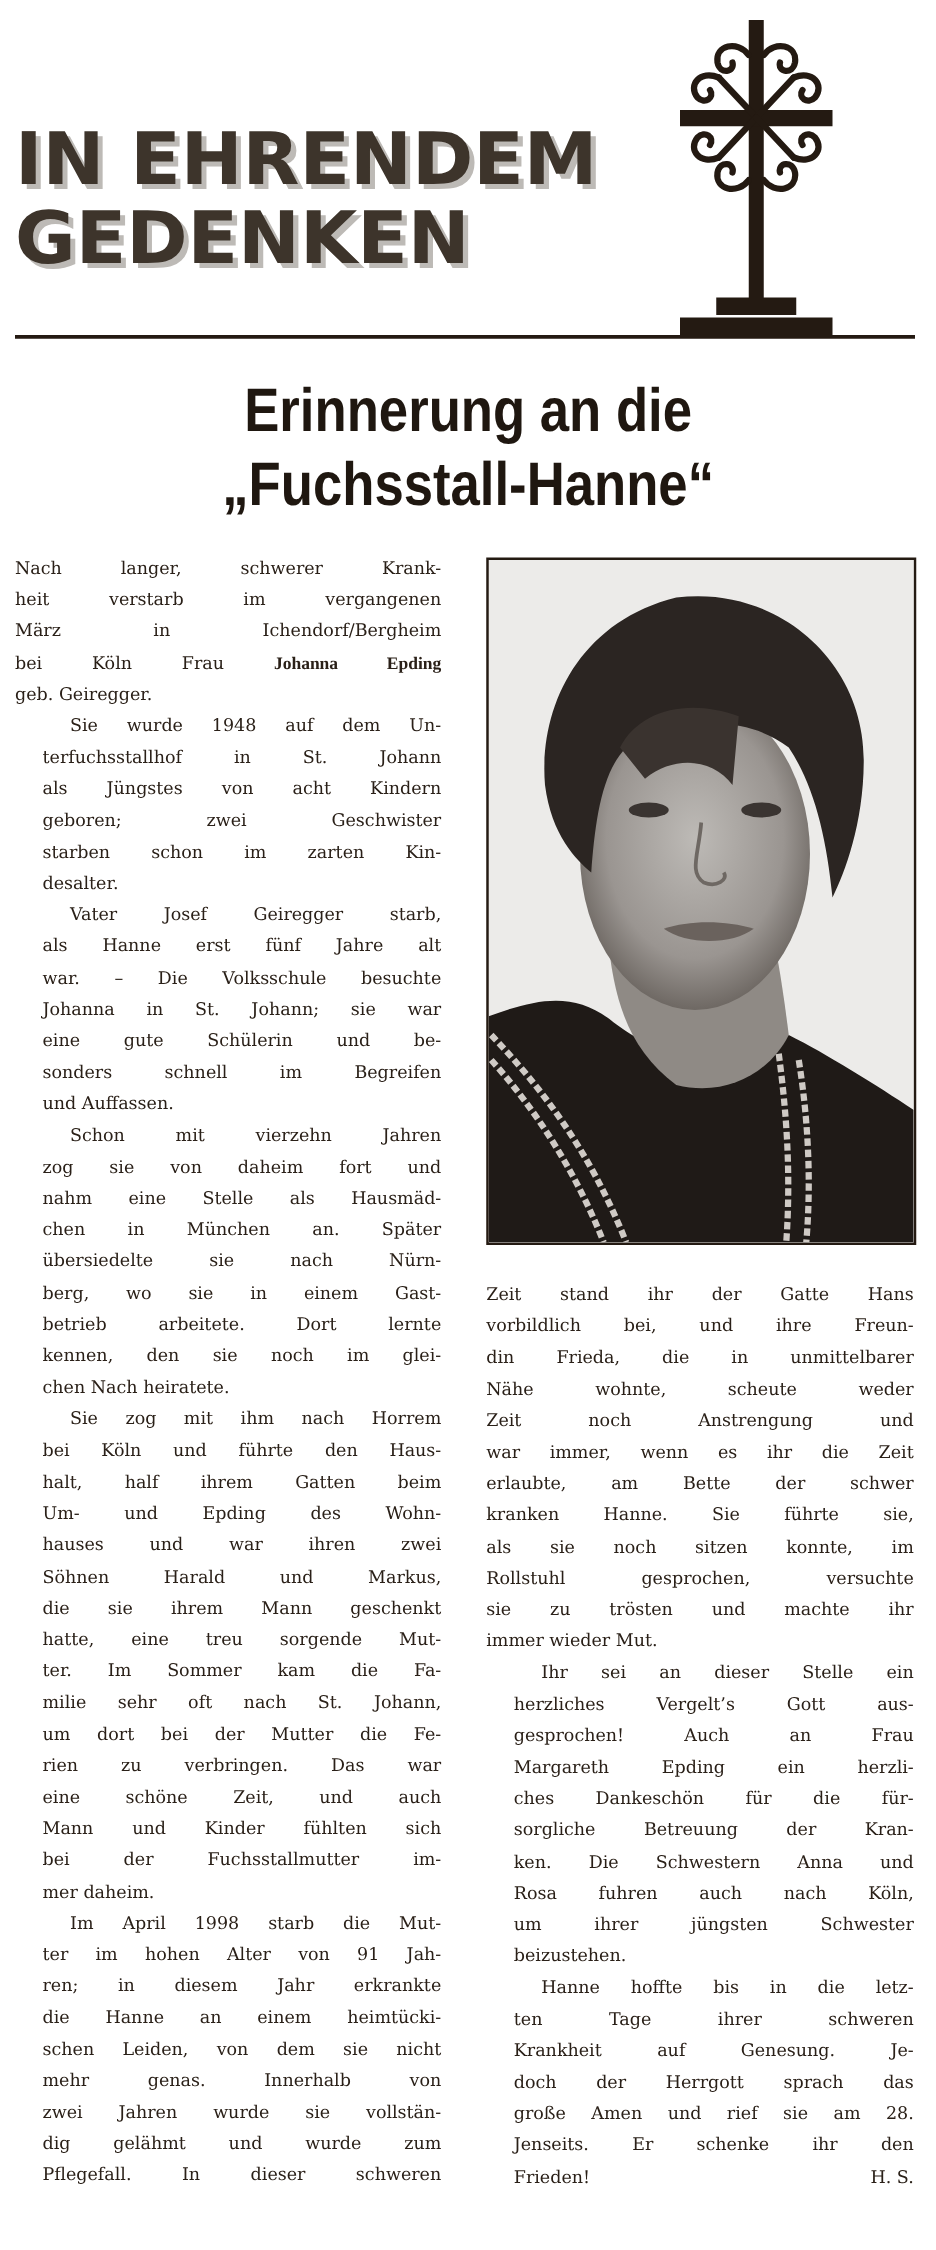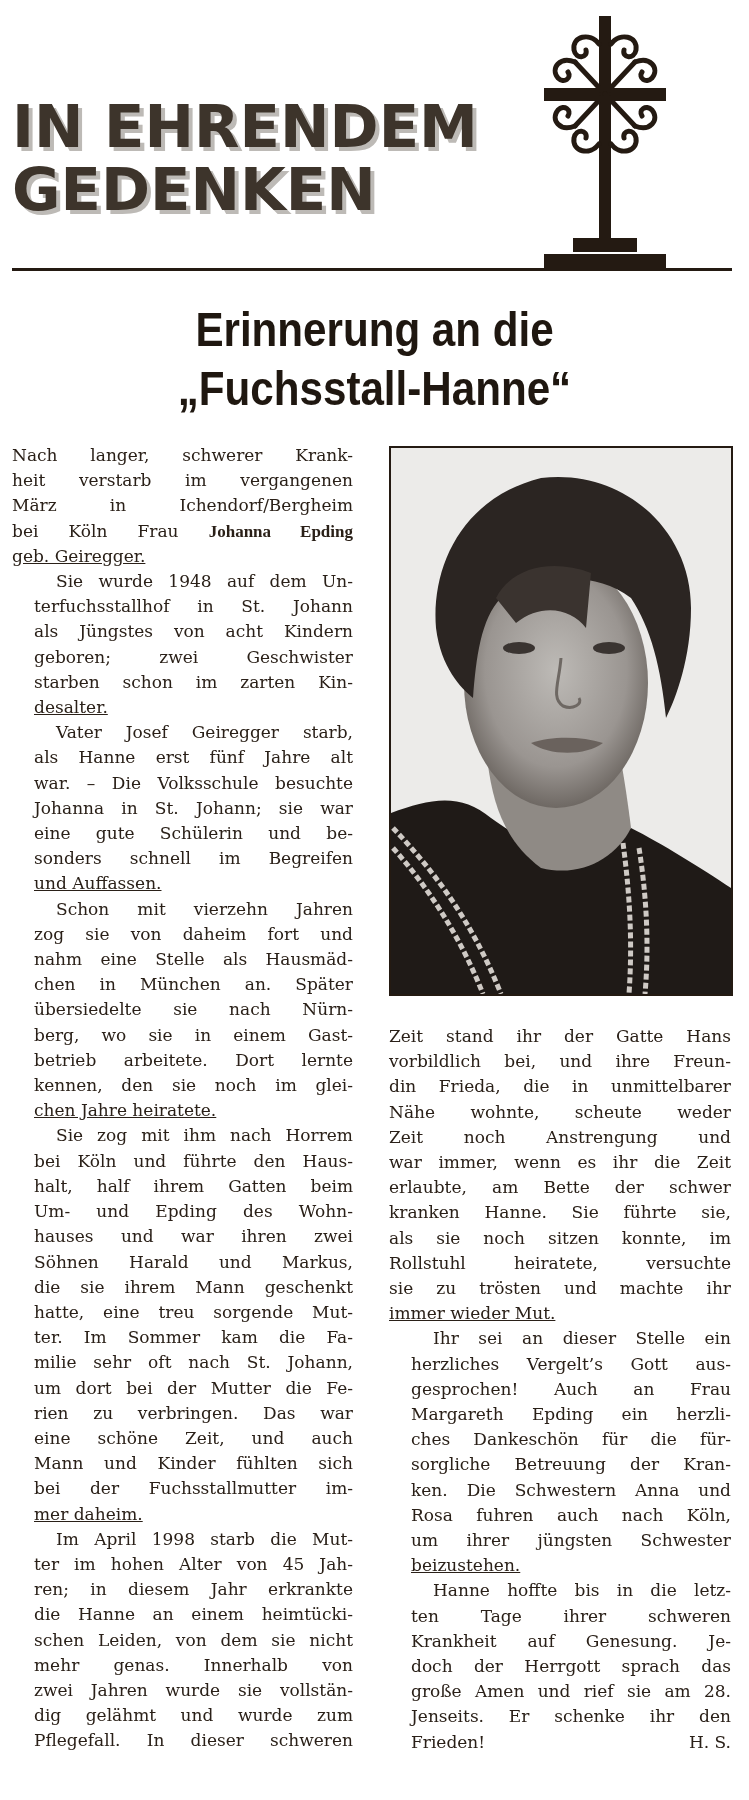--- a/index.html
+++ b/index.html
@@ -22,29 +22,29 @@
   .headline {
     position: absolute; left: 0; top: 300px; width: 749px; text-align: center;
     font-family: "Liberation Sans", sans-serif; font-weight: bold;
     font-size: 49px; line-height: 59px; color: #1f1710; margin: 0;
     transform: scaleX(0.86); transform-origin: center top;
   }
   .headline span { display: block; }
 
   .col {
     position: absolute;
-    font-family: "DejaVu Serif", serif; font-size: 17px; line-height: 25.2px;
+    font-family: "DejaVu Serif", serif; font-size: 14px; line-height: 25.2px;
     color: #2a2018; text-align: justify; hyphens: manual;
   }
   .col-left { left: 12px; top: 443px; width: 341px; }
   .col-right { left: 389px; top: 1024px; width: 342px; }
   .col p { margin: 0; }
   .col p + p { text-indent: 22px; }
   .col .line { display: block; text-align: justify; text-align-last: justify; white-space: nowrap; }
-  .col .line.last { text-align-last: left; text-decoration: underline; }
+  .col .line.last { text-align-last: left; }
   .col .line.sig { text-align-last: justify; }
   .col b { font-weight: bold; font-family: Liberation Serif, serif; }
   .indent { padding-left: 22px; }
 
   .photo {
     position: absolute; left: 389px; top: 446px; width: 340px; height: 546px;
     border: 2px solid #241a12; box-sizing: content-box;
     background: radial-gradient(ellipse at 50% 40%, #f3f3f1 0%, #e9e9e7 60%, #dcdcda 100%);
     overflow: hidden;
   }
@@ -119,21 +119,21 @@
     </p>
     <p>
       <span class="line indent">Schon mit vierzehn Jahren</span>
       <span class="line">zog sie von daheim fort und</span>
       <span class="line">nahm eine Stelle als Hausmäd-</span>
       <span class="line">chen in München an. Später</span>
       <span class="line">übersiedelte sie nach Nürn-</span>
       <span class="line">berg, wo sie in einem Gast-</span>
       <span class="line">betrieb arbeitete. Dort lernte</span>
       <span class="line">kennen, den sie noch im glei-</span>
-      <span class="line last">chen Jahre heiratete.</span>
+      <span class="line last">chen Nach heiratete.</span>
     </p>
     <p>
       <span class="line indent">Sie zog mit ihm nach Horrem</span>
       <span class="line">bei Köln und führte den Haus-</span>
       <span class="line">halt, half ihrem Gatten beim</span>
       <span class="line">Um- und Epding des Wohn-</span>
       <span class="line">hauses und war ihren zwei</span>
       <span class="line">Söhnen Harald und Markus,</span>
       <span class="line">die sie ihrem Mann geschenkt</span>
       <span class="line">hatte, eine treu sorgende Mut-</span>
@@ -141,21 +141,21 @@
       <span class="line">milie sehr oft nach St. Johann,</span>
       <span class="line">um dort bei der Mutter die Fe-</span>
       <span class="line">rien zu verbringen. Das war</span>
       <span class="line">eine schöne Zeit, und auch</span>
       <span class="line">Mann und Kinder fühlten sich</span>
       <span class="line">bei der Fuchsstallmutter im-</span>
       <span class="line last">mer daheim.</span>
     </p>
     <p>
       <span class="line indent">Im April 1998 starb die Mut-</span>
-      <span class="line">ter im hohen Alter von 45 Jah-</span>
+      <span class="line">ter im hohen Alter von 91 Jah-</span>
       <span class="line">ren; in diesem Jahr erkrankte</span>
       <span class="line">die Hanne an einem heimtücki-</span>
       <span class="line">schen Leiden, von dem sie nicht</span>
       <span class="line">mehr genas. Innerhalb von</span>
       <span class="line">zwei Jahren wurde sie vollstän-</span>
       <span class="line">dig gelähmt und wurde zum</span>
       <span class="line">Pflegefall. In dieser schweren</span>
     </p>
   </div>
 
@@ -197,21 +197,21 @@
     <p>
       <span class="line">Zeit stand ihr der Gatte Hans</span>
       <span class="line">vorbildlich bei, und ihre Freun-</span>
       <span class="line">din Frieda, die in unmittelbarer</span>
       <span class="line">Nähe wohnte, scheute weder</span>
       <span class="line">Zeit noch Anstrengung und</span>
       <span class="line">war immer, wenn es ihr die Zeit</span>
       <span class="line">erlaubte, am Bette der schwer</span>
       <span class="line">kranken Hanne. Sie führte sie,</span>
       <span class="line">als sie noch sitzen konnte, im</span>
-      <span class="line">Rollstuhl heiratete, versuchte</span>
+      <span class="line">Rollstuhl gesprochen, versuchte</span>
       <span class="line">sie zu trösten und machte ihr</span>
       <span class="line last">immer wieder Mut.</span>
     </p>
     <p>
       <span class="line indent">Ihr sei an dieser Stelle ein</span>
       <span class="line">herzliches Vergelt’s Gott aus-</span>
       <span class="line">gesprochen! Auch an Frau</span>
       <span class="line">Margareth Epding ein herzli-</span>
       <span class="line">ches Dankeschön für die für-</span>
       <span class="line">sorgliche Betreuung der Kran-</span>

